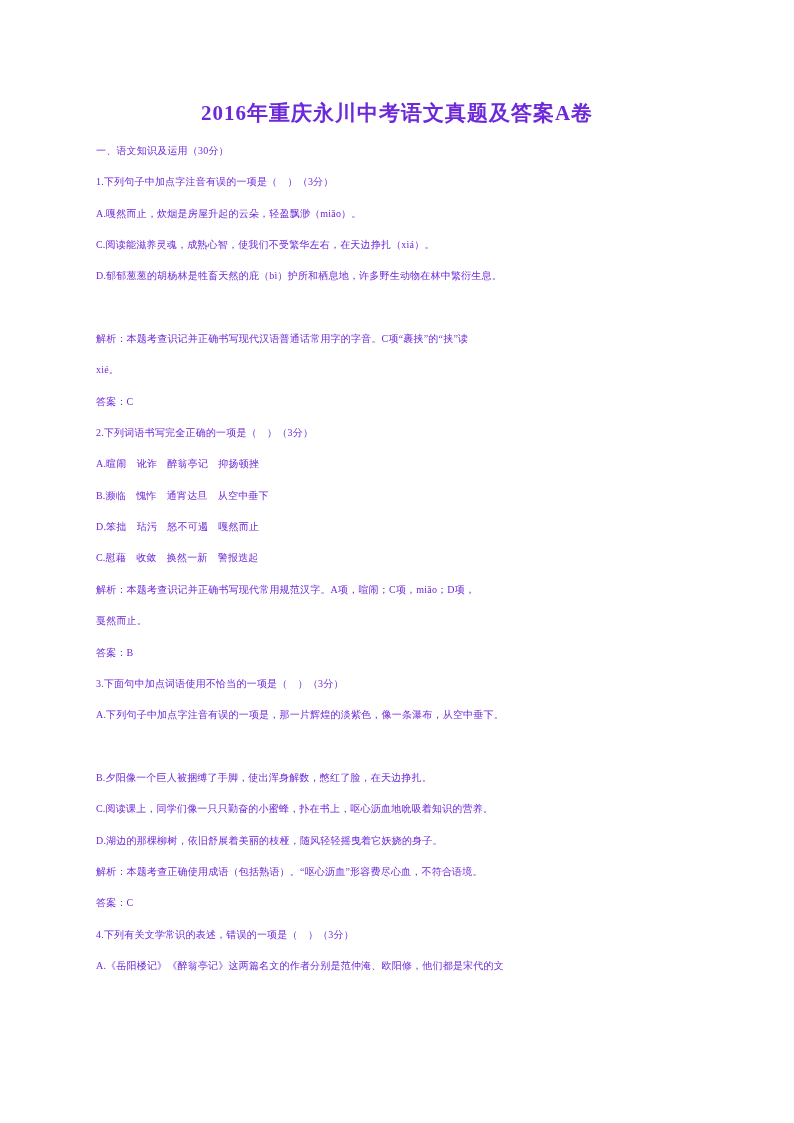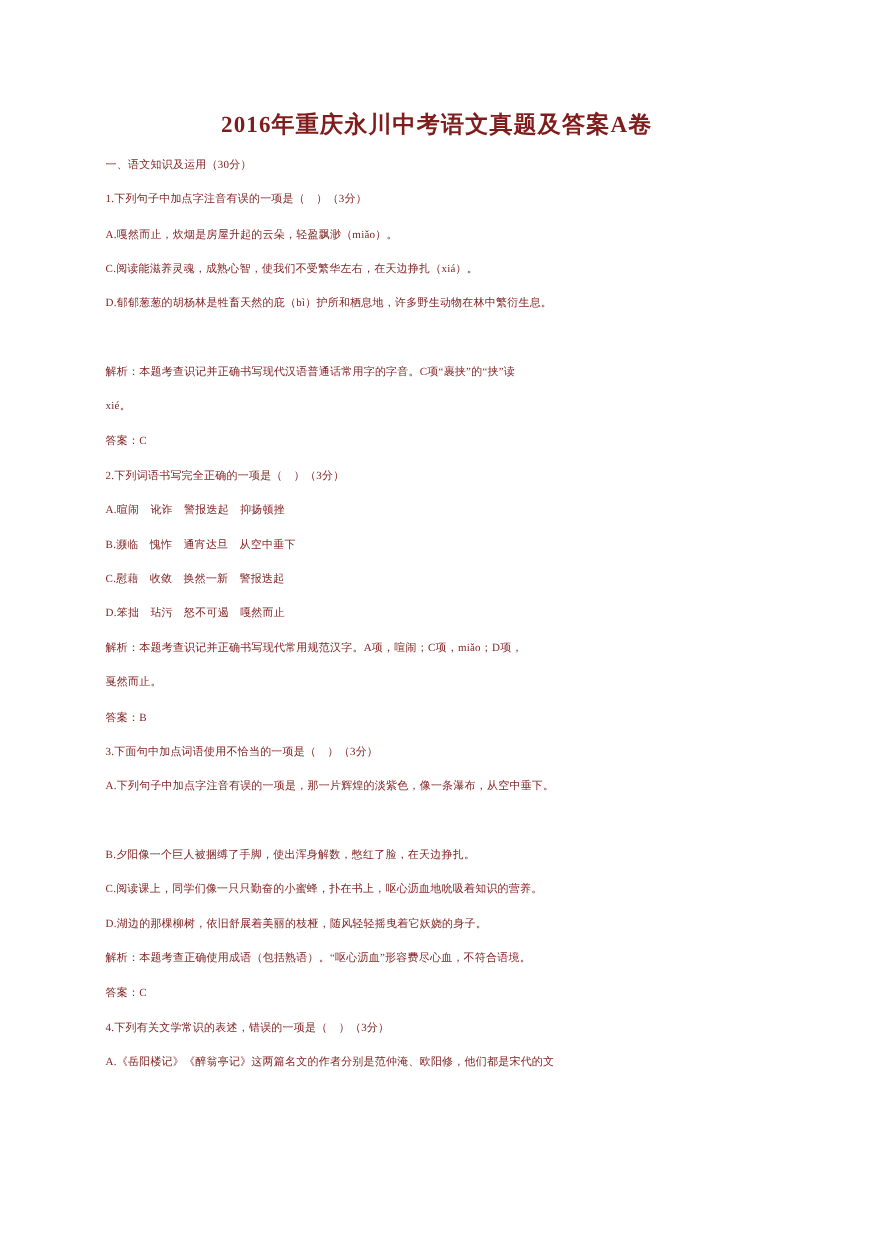--- a/index.html
+++ b/index.html
@@ -5,21 +5,21 @@
     html, body {
       margin: 0;
       padding: 0;
       background: #ffffff;
     }
     .page {
       position: relative;
       width: 794px;
       height: 1123px;
       background: #ffffff;
-      color: #7f1d1d;
+      color: #6d28d9;
       font-family: "Liberation Serif", "DejaVu Serif", serif;
       overflow: hidden;
     }
     .doc-title {
       position: absolute;
       top: 99px;
       left: 0;
       width: 100%;
       margin: 0;
       text-align: center;
@@ -51,24 +51,24 @@
       <div class="doc-line">一、语文知识及运用（30分）</div>
       <div class="doc-line">1.下列句子中加点字注音有误的一项是（　）（3分）</div>
       <div class="doc-line">A.嘎然而止，炊烟是房屋升起的云朵，轻盈飘渺（miǎo）。</div>
       <div class="doc-line">C.阅读能滋养灵魂，成熟心智，使我们不受繁华左右，在天边挣扎（xiá）。</div>
       <div class="doc-line">D.郁郁葱葱的胡杨林是牲畜天然的庇（bì）护所和栖息地，许多野生动物在林中繁衍生息。</div>
       <div class="doc-line"></div>
       <div class="doc-line">解析：本题考查识记并正确书写现代汉语普通话常用字的字音。C项“裹挟”的“挟”读</div>
       <div class="doc-line">xié。</div>
       <div class="doc-line">答案：C</div>
       <div class="doc-line">2.下列词语书写完全正确的一项是（　）（3分）</div>
-      <div class="doc-line">A.暄闹　讹诈　警报迭起　抑扬顿挫</div>
+      <div class="doc-line">A.暄闹　讹诈　醉翁亭记　抑扬顿挫</div>
       <div class="doc-line">B.濒临　愧怍　通宵达旦　从空中垂下</div>
+      <div class="doc-line">D.笨拙　玷污　怒不可遏　嘎然而止</div>
       <div class="doc-line">C.慰藉　收敛　换然一新　警报迭起</div>
-      <div class="doc-line">D.笨拙　玷污　怒不可遏　嘎然而止</div>
       <div class="doc-line">解析：本题考查识记并正确书写现代常用规范汉字。A项，喧闹；C项，miǎo；D项，</div>
       <div class="doc-line">戛然而止。</div>
       <div class="doc-line">答案：B</div>
       <div class="doc-line">3.下面句中加点词语使用不恰当的一项是（　）（3分）</div>
       <div class="doc-line">A.下列句子中加点字注音有误的一项是，那一片辉煌的淡紫色，像一条瀑布，从空中垂下。</div>
       <div class="doc-line"></div>
       <div class="doc-line">B.夕阳像一个巨人被捆缚了手脚，使出浑身解数，憋红了脸，在天边挣扎。</div>
       <div class="doc-line">C.阅读课上，同学们像一只只勤奋的小蜜蜂，扑在书上，呕心沥血地吮吸着知识的营养。</div>
       <div class="doc-line">D.湖边的那棵柳树，依旧舒展着美丽的枝桠，随风轻轻摇曳着它妖娆的身子。</div>
       <div class="doc-line">解析：本题考查正确使用成语（包括熟语）。“呕心沥血”形容费尽心血，不符合语境。</div>

